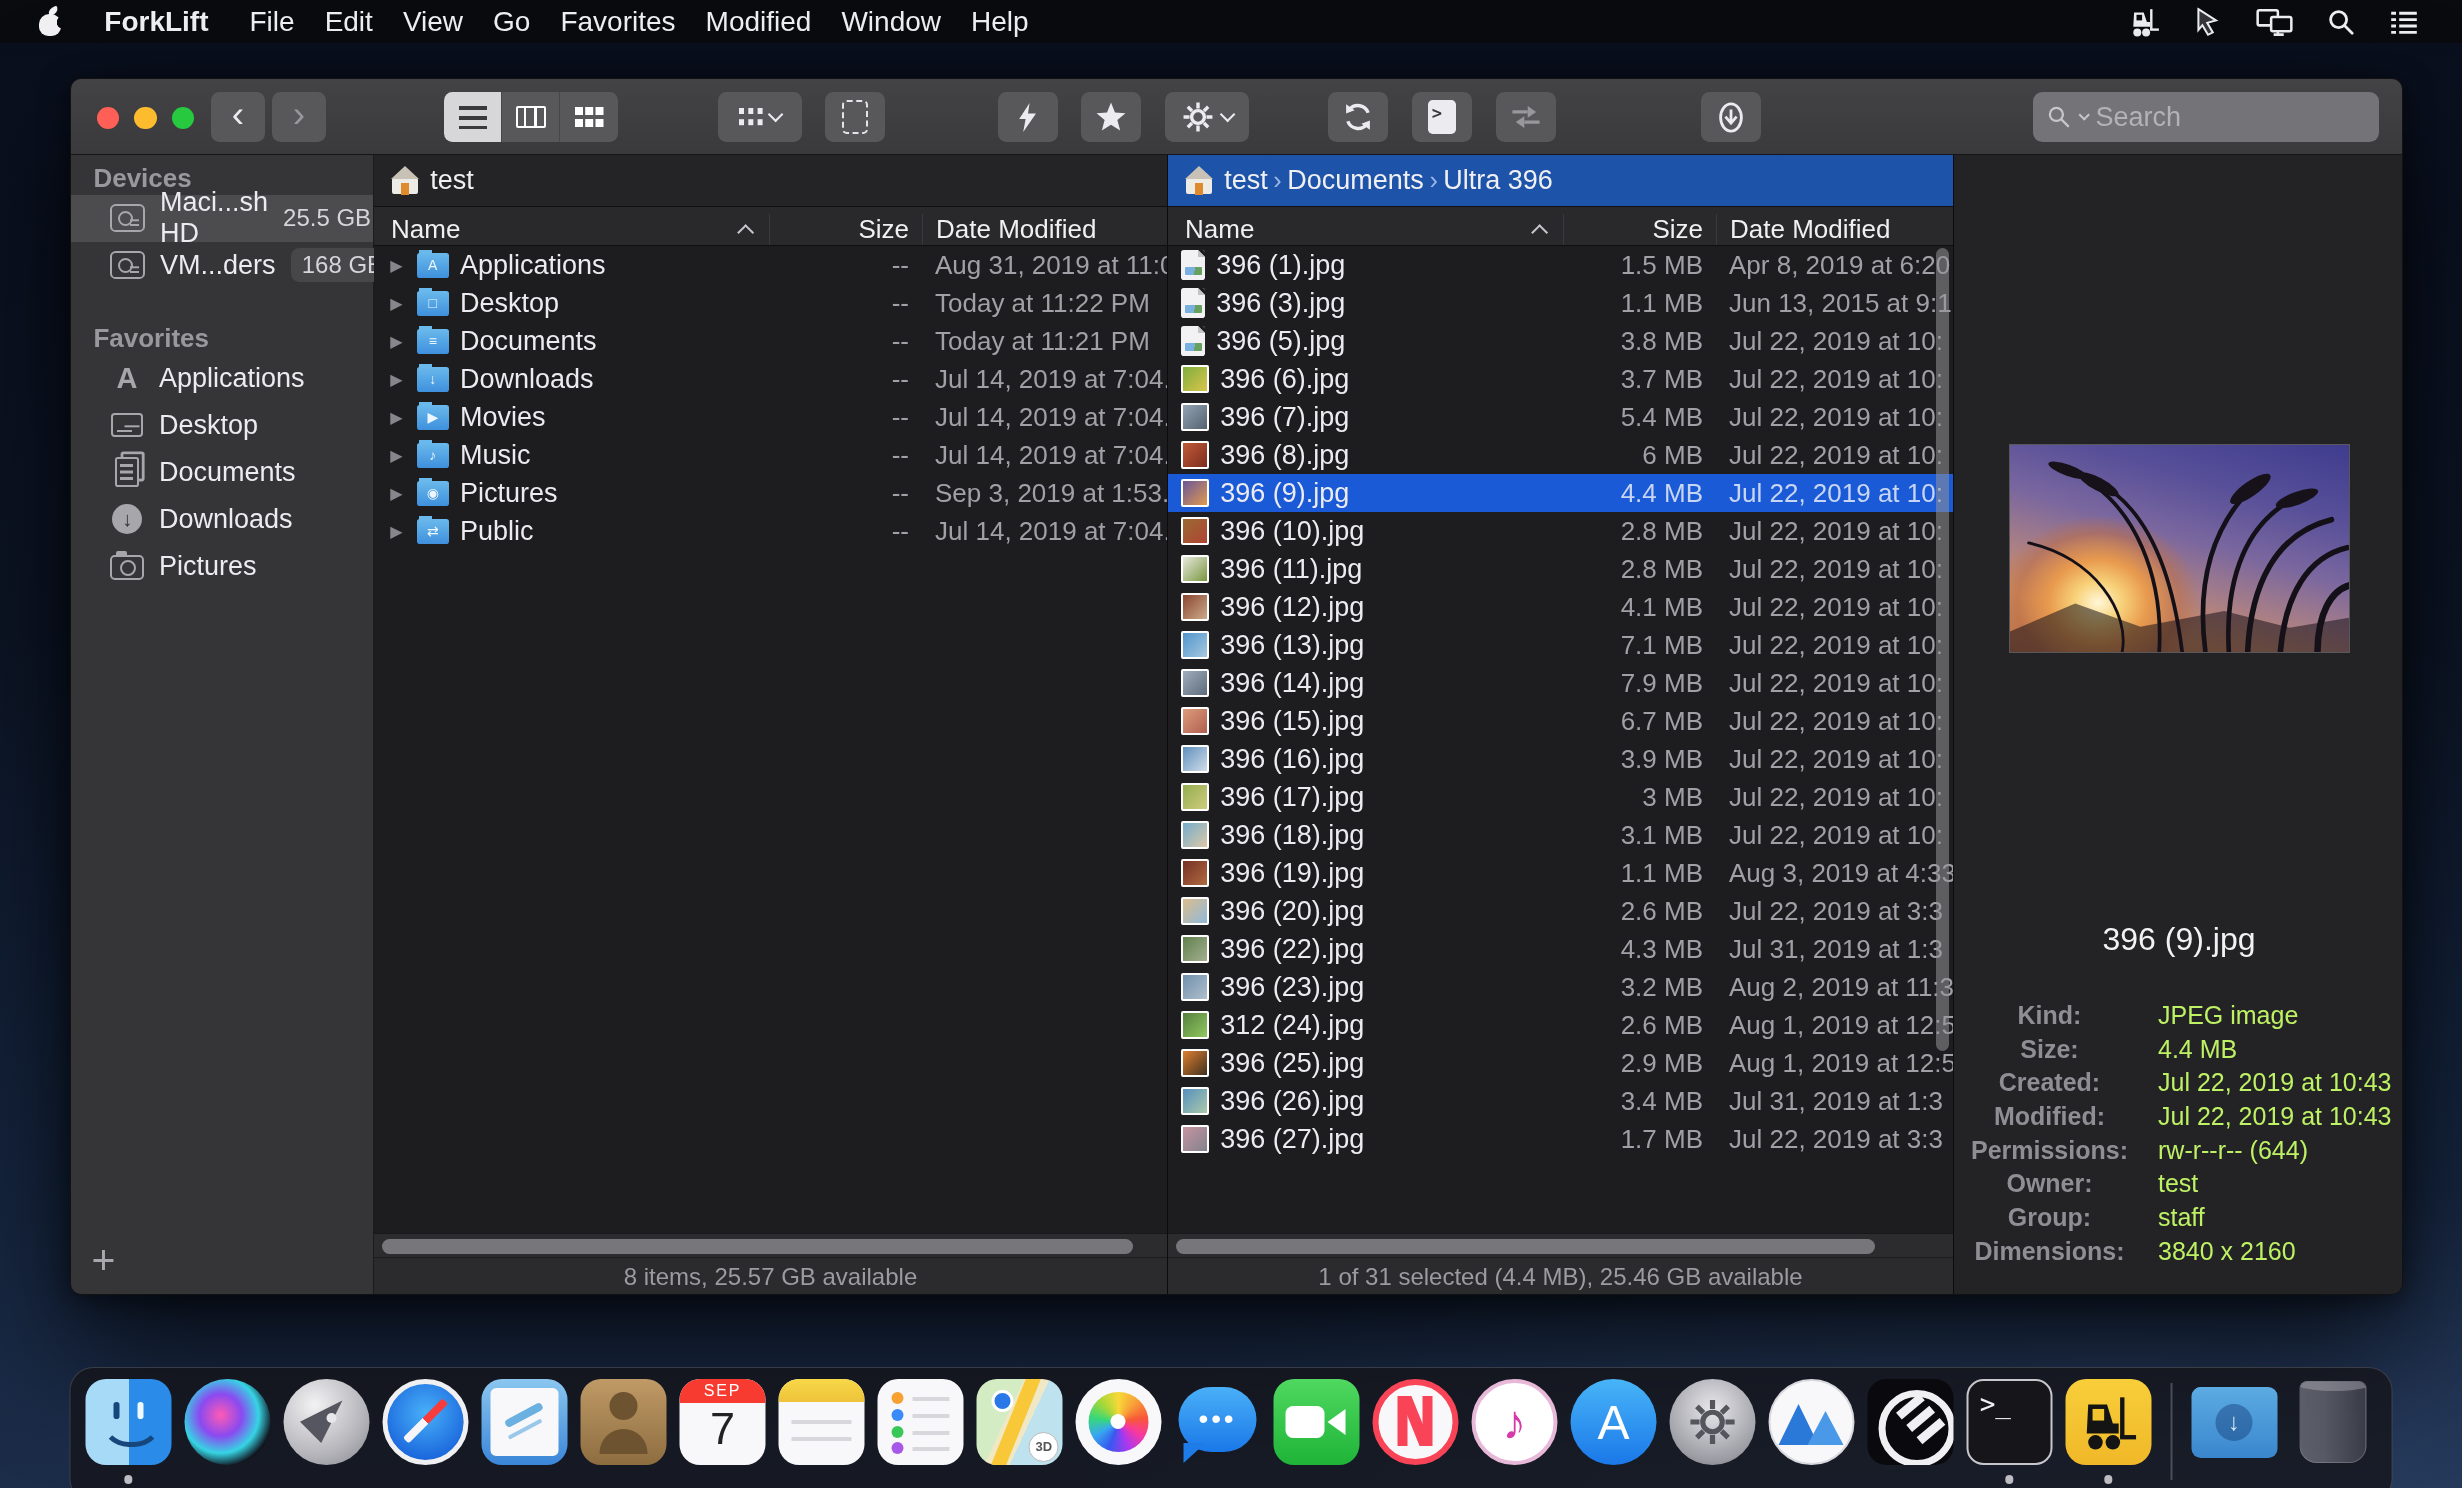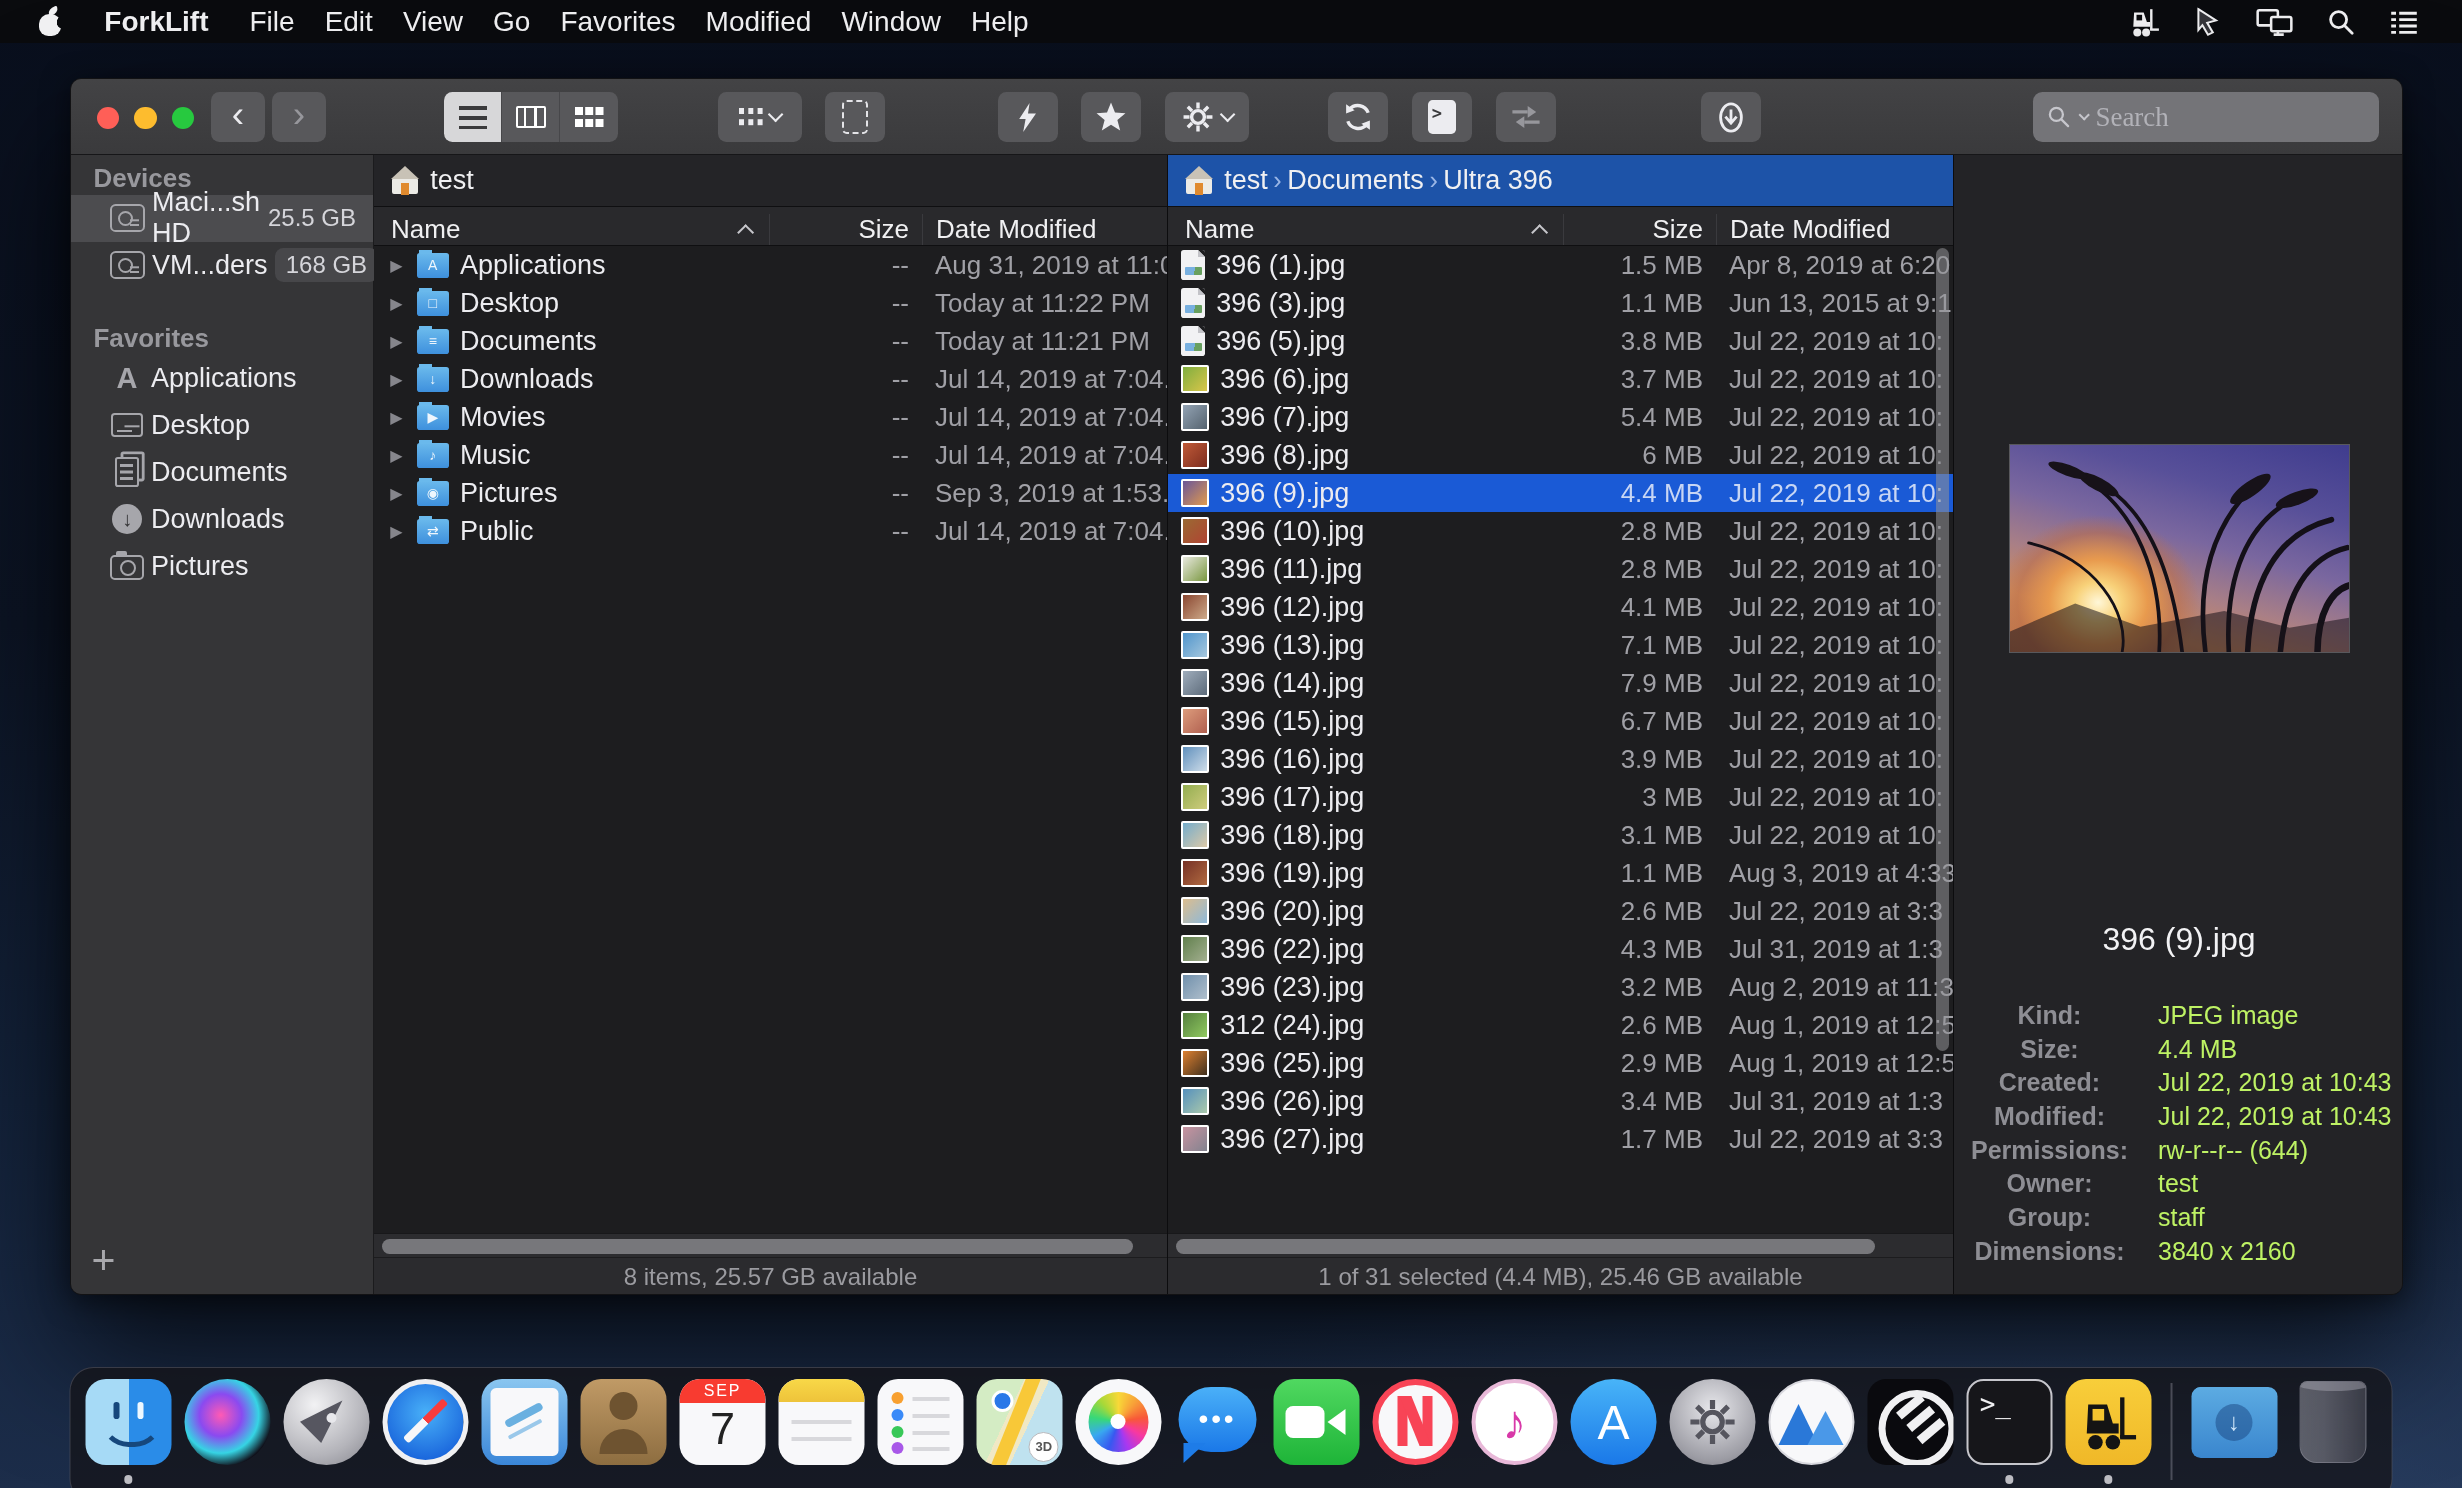--- a/index.html
+++ b/index.html
@@ -35,28 +35,28 @@
 .ic-list{width:28px;height:23px;background:repeating-linear-gradient(180deg,#3a3a3c 0 3.7px,transparent 3.7px 10.2px)}
 .ic-cols{width:30px;height:22.4px;border:2.8px solid #fff;border-radius:1.9px;background:linear-gradient(90deg,transparent 0 5.6px,#fff 5.6px 8.4px,transparent 8.4px 16px,#fff 16px 18.6px,transparent 18.6px)}
 .ic-grid{width:28px;height:20.5px;position:relative}
 .ic-grid::before{content:"";position:absolute;width:7.5px;height:8.4px;background:#fff;box-shadow:10.2px 0 0 #fff,20.5px 0 0 #fff,0 12px 0 #fff,10.2px 12px 0 #fff,20.5px 12px 0 #fff}
 .ic-gridsm{width:24px;height:18.6px;position:relative}
 .ic-gridsm::before{content:"";position:absolute;width:5.6px;height:6.5px;background:#ececf0;box-shadow:9.3px 0 0 #ececf0,18.6px 0 0 #ececf0,0 11.2px 0 #ececf0,9.3px 11.2px 0 #ececf0,18.6px 11.2px 0 #ececf0}
 .chev-dn{width:11.2px;height:11.2px;border-right:2.8px solid #ececf0;border-bottom:2.8px solid #ececf0;transform:rotate(45deg);margin-top:-5.6px}
 .ic-select{width:26px;height:34px;border:2.8px dashed #e4e4e8;border-radius:4.7px}
 .ic-term{width:28px;height:34px;background:#ececf0;border-radius:4.7px;color:#3a3a3c;font-family:"DejaVu Sans Mono",monospace;font-size:17px;font-weight:700;display:flex;align-items:flex-start;justify-content:flex-start;padding:2.8px 0 0 3.7px}
 .searchfield{position:absolute;top:13px;right:23px;width:346px;height:50px;background:#747478;border-radius:9.3px;display:flex;align-items:center;padding:0 13px;gap:7.5px}
-.searchfield input{flex:1;background:transparent;border:none;outline:none;color:#e8e8ea;font-size:27px;font-family:Liberation Serif, serif;min-width:0}
+.searchfield input{flex:1;background:transparent;border:none;outline:none;color:#e8e8ea;font-size:27px;font-family:Liberation Sans, sans-serif;min-width:0}
 .searchfield input::placeholder{color:#b2b2b8}
 
 .main{display:flex;height:1141px}
 .sidebar{width:303px;background:#353537;border-right:0.9px solid #1b1b1d;position:relative;padding-top:5.6px;flex:none}
 .sb-h{height:34px;line-height:34px;color:#98989d;font-size:26px;font-weight:600;padding-left:22.4px}
 .sb-h.fav{margin-top:32px}
-.sb-row{height:47px;display:flex;align-items:center;padding-left:39px;gap:7px;color:#ececf0;font-size:27px;position:relative}
+.sb-row{height:47px;display:flex;align-items:center;padding-left:39px;gap:15px;color:#ececf0;font-size:27px;position:relative}
 .sb-row.sel{background:#4c4c4f}
 .sb-detail{margin-left:auto;margin-right:17px;color:#d5d5da;font-size:24px;white-space:nowrap}
 .sb-detail.pill{background:#47474a;border-radius:8.4px;padding:2.8px 11.2px;margin-right:9.3px}
 .ic-eject{width:24px;height:20.5px;position:relative;margin-right:15px;flex:none}
 .ic-eject::before{content:"";position:absolute;left:2.8px;top:0;border-left:9.3px solid transparent;border-right:9.3px solid transparent;border-bottom:10.2px solid #c4c4c9}
 .ic-eject::after{content:"";position:absolute;left:2.8px;bottom:2.8px;width:18.6px;height:3.7px;background:#c4c4c9}
 .ic-hd{width:35px;height:28px;border:2.8px solid #a6a6ab;border-radius:5.6px;position:relative;flex:none}
 .ic-hd::before{content:"";position:absolute;width:11.2px;height:11.2px;border:2.8px solid #a6a6ab;border-radius:50%;left:5.6px;top:4.7px}
 .ic-hd::after{content:"";position:absolute;right:3.7px;bottom:3.7px;width:9.3px;height:2.8px;background:#a6a6ab;box-shadow:0 -4.7px 0 #a6a6ab}
 .sbi{width:34px;height:32px;position:relative;flex:none;display:flex;align-items:center;justify-content:center;color:#a6a6ab}

